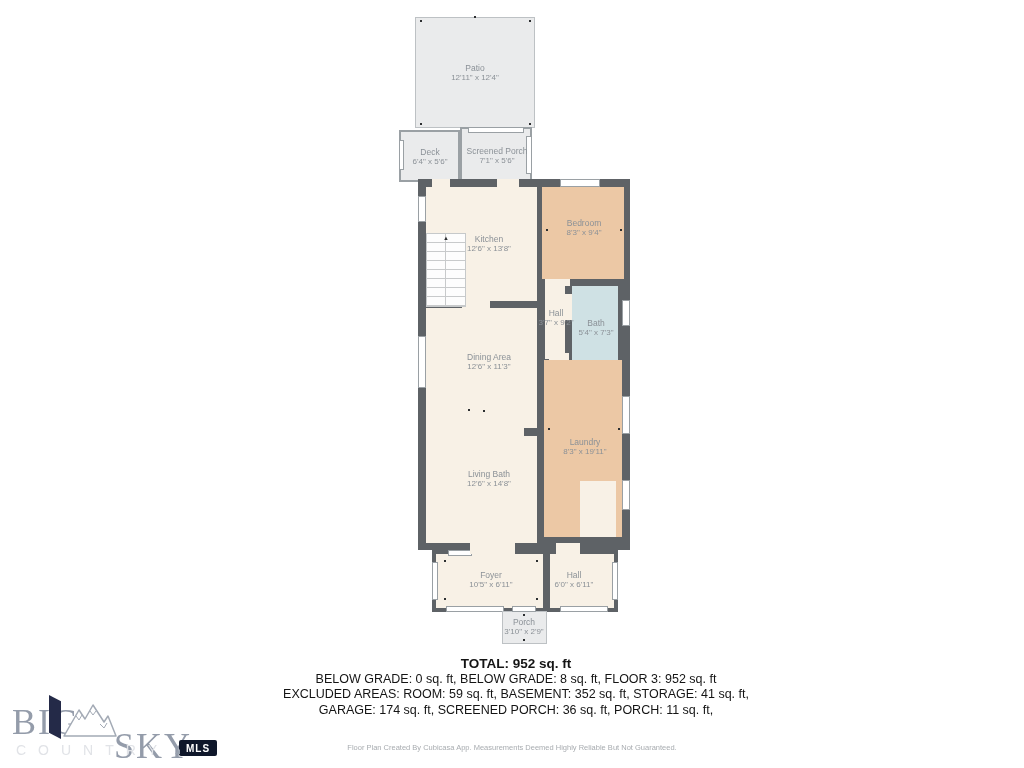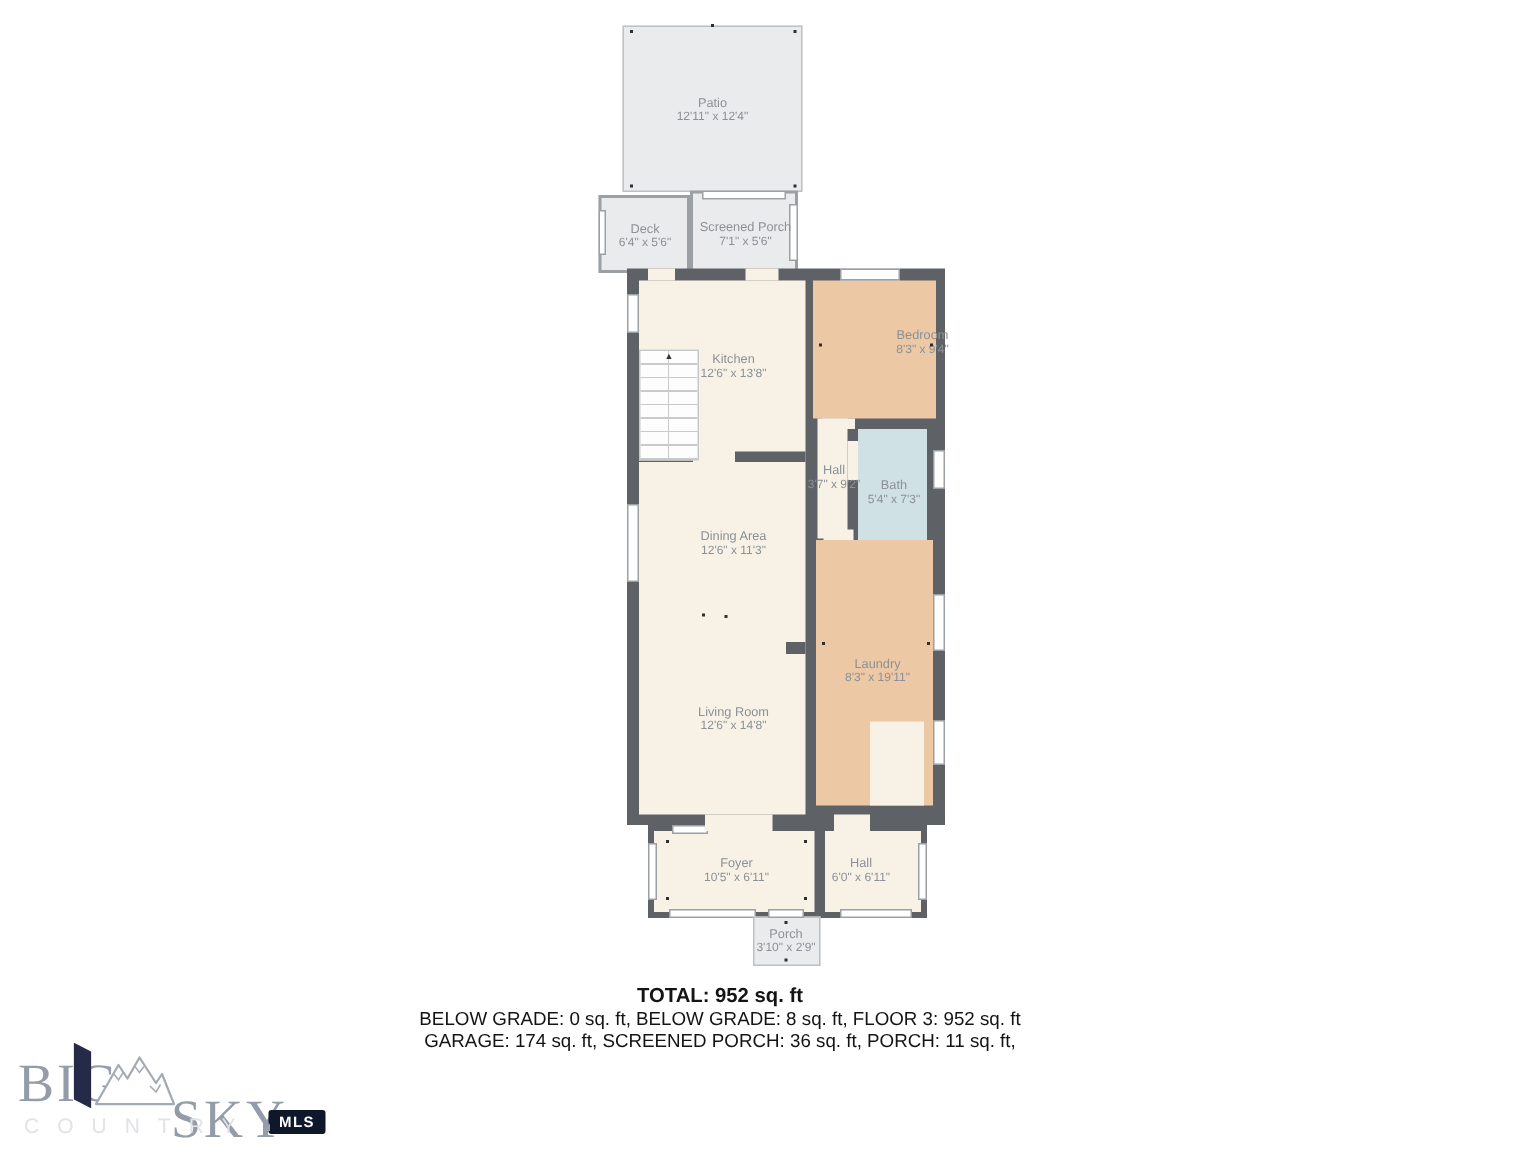--- a/index.html
+++ b/index.html
@@ -26,21 +26,21 @@
 
   .room-label { position:absolute; transform:translate(-50%,-50%); text-align:center;
                 color:#8b9197; z-index:6; white-space:nowrap; line-height:10px; }
   .rname { display:block; font-size:8.5px; }
   .rdims { display:block; font-size:8px; }
 
   .tick { position:absolute; width:2px; height:2px; background:#2d2f31; z-index:7; }
 
   
   .summary { position:absolute; left:0; width:960px; top:656px; text-align:center;
-             color:#141414; font-size:12.5px; line-height:15.5px; }
+             color:#141414; font-size:12.5px; line-height:15.5px;padding-left:36px; }
   .summary .total { font-weight:bold; font-size:13.5px; }
   .disclaimer { position:absolute; left:0; width:1024px; top:743px; text-align:center;
                 font-size:7.5px; color:#a8acb0; }
 
   
   .logo { position:absolute; left:8px; top:690px; width:230px; height:72px; }
   .logo-word { position:absolute; font-family:"Liberation Serif", serif; font-size:36px;
                line-height:1; color:#949caa; letter-spacing:2px; top:14px; }
   .logo-big { left:4px; }
   .logo-sky { left:106px;margin-top:24px; }
@@ -124,42 +124,42 @@
       <span class="rdims">6'4" x 5'6"</span>
     </div>
     <div class="room-label" style="left:497px;top:156px;">
       <span class="rname">Screened Porch</span>
       <span class="rdims">7'1" x 5'6"</span>
     </div>
     <div class="room-label" style="left:489px;top:244px;">
       <span class="rname">Kitchen</span>
       <span class="rdims">12'6" x 13'8"</span>
     </div>
-    <div class="room-label" style="left:615px;top:228px;">
+    <div class="room-label" style="left:584px;top:228px;">
       <span class="rname">Bedroom</span>
       <span class="rdims">8'3" x 9'4"</span>
     </div>
     <div class="room-label" style="left:556px;top:318px;">
       <span class="rname">Hall</span>
       <span class="rdims">3'7" x 9'2"</span>
     </div>
     <div class="room-label" style="left:596px;top:328px;">
       <span class="rname">Bath</span>
       <span class="rdims">5'4" x 7'3"</span>
     </div>
     <div class="room-label" style="left:489px;top:362px;">
       <span class="rname">Dining Area</span>
       <span class="rdims">12'6" x 11'3"</span>
     </div>
     <div class="room-label" style="left:585px;top:447px;">
       <span class="rname">Laundry</span>
       <span class="rdims">8'3" x 19'11"</span>
     </div>
     <div class="room-label" style="left:489px;top:479px;">
-      <span class="rname">Living Room</span>
+      <span class="rname">Living Bath</span>
       <span class="rdims">12'6" x 14'8"</span>
     </div>
     <div class="room-label" style="left:491px;top:580px;">
       <span class="rname">Foyer</span>
       <span class="rdims">10'5" x 6'11"</span>
     </div>
     <div class="room-label" style="left:574px;top:580px;">
       <span class="rname">Hall</span>
       <span class="rdims">6'0" x 6'11"</span>
     </div>
@@ -183,22 +183,24 @@
     <div class="tick" style="left:536px;top:560px;"></div>
     <div class="tick" style="left:444px;top:598px;"></div>
     <div class="tick" style="left:536px;top:598px;"></div>
     <div class="tick" style="left:523px;top:614px;"></div>
     <div class="tick" style="left:523px;top:639px;"></div>
   </div>
 
   <div class="summary">
     <div class="total">TOTAL: 952 sq. ft</div>
     <div>BELOW GRADE: 0 sq. ft, BELOW GRADE: 8 sq. ft, FLOOR 3: 952 sq. ft</div>
+    <div>EXCLUDED AREAS: ROOM: 59 sq. ft, BASEMENT: 352 sq. ft, STORAGE: 41 sq. ft,</div>
     <div>GARAGE: 174 sq. ft, SCREENED PORCH: 36 sq. ft, PORCH: 11 sq. ft,</div>
   </div>
+  <div class="disclaimer">Floor Plan Created By Cubicasa App. Measurements Deemed Highly Reliable But Not Guaranteed.</div>
 
   <div class="logo">
     <span class="logo-word logo-big">BIG</span>
     <span class="logo-banner"></span>
     <svg class="logo-mountain" width="56" height="36" viewBox="0 0 56 36">
       <path d="M2,34 L17,8 L23,17 L31,3 L42,20 L46,14 L54,34 Z" fill="#ffffff" stroke="#a3aab5" stroke-width="1.5" stroke-linejoin="round"></path>
       <path d="M14,14 L17,18 L20,13 M28,9 L31,13 L34,9 M38,22 L42,26 L45,21" fill="none" stroke="#a3aab5" stroke-width="1"></path>
     </svg>
     <span class="logo-word logo-sky">SKY</span>
     <span class="logo-country">COUNTRY</span>

